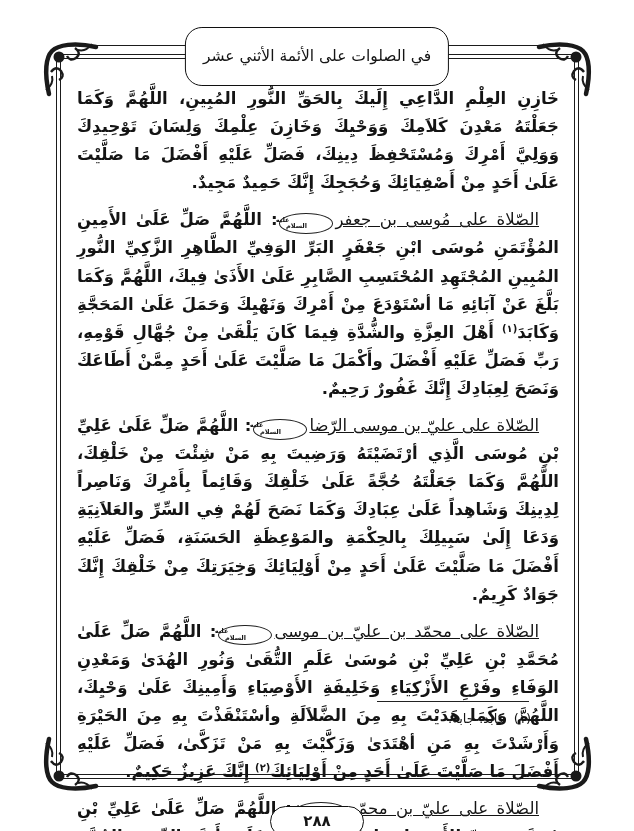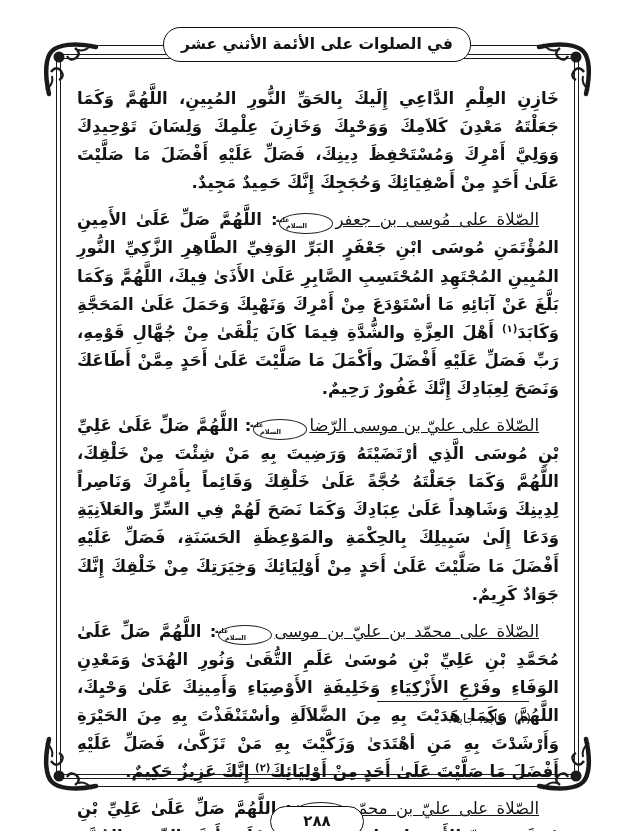--- a/index.html
+++ b/index.html
@@ -18,22 +18,22 @@
   .corner.tl{top:-15px;left:-15px;}
   .corner.tr{top:-15px;right:-15px;transform:scaleX(-1);}
   .corner.bl{bottom:-15px;left:-15px;transform:scaleY(-1);}
   .corner.br{bottom:-15px;right:-15px;transform:scale(-1,-1);}
   
   .cartouche{
     position:absolute;left:317px;transform:translateX(-50%);
     background:#fff;border:1.5px solid #101010;border-radius:17px;
     z-index:5;text-align:center;white-space:nowrap;direction:rtl;
   }
-  .title-cartouche{top:27px;height:33px;line-height:32px;padding:0 17px;
-    font-size:15.5px;font-weight:bold;}
+  .title-cartouche{top:27px;height:33px;line-height:32px;padding:12px 17px;
+    font-size:15.5px;font-weight:normal;}
   .pagenum-cartouche{top:762px;height:29px;line-height:28px;width:92px;
     font-size:15px;font-weight:bold;letter-spacing:2px;margin-top:44px;}
   
   .content{
     position:absolute;left:77px;top:85px;width:482px;direction:rtl;
     text-align:justify;font-size:16.5px;font-weight:bold;line-height:28.1px;
   }
   .para{margin:0 0 9px 0;}
   .para.indent{text-indent:20px;}
   .lead{font-weight:normal;text-decoration:underline;}

